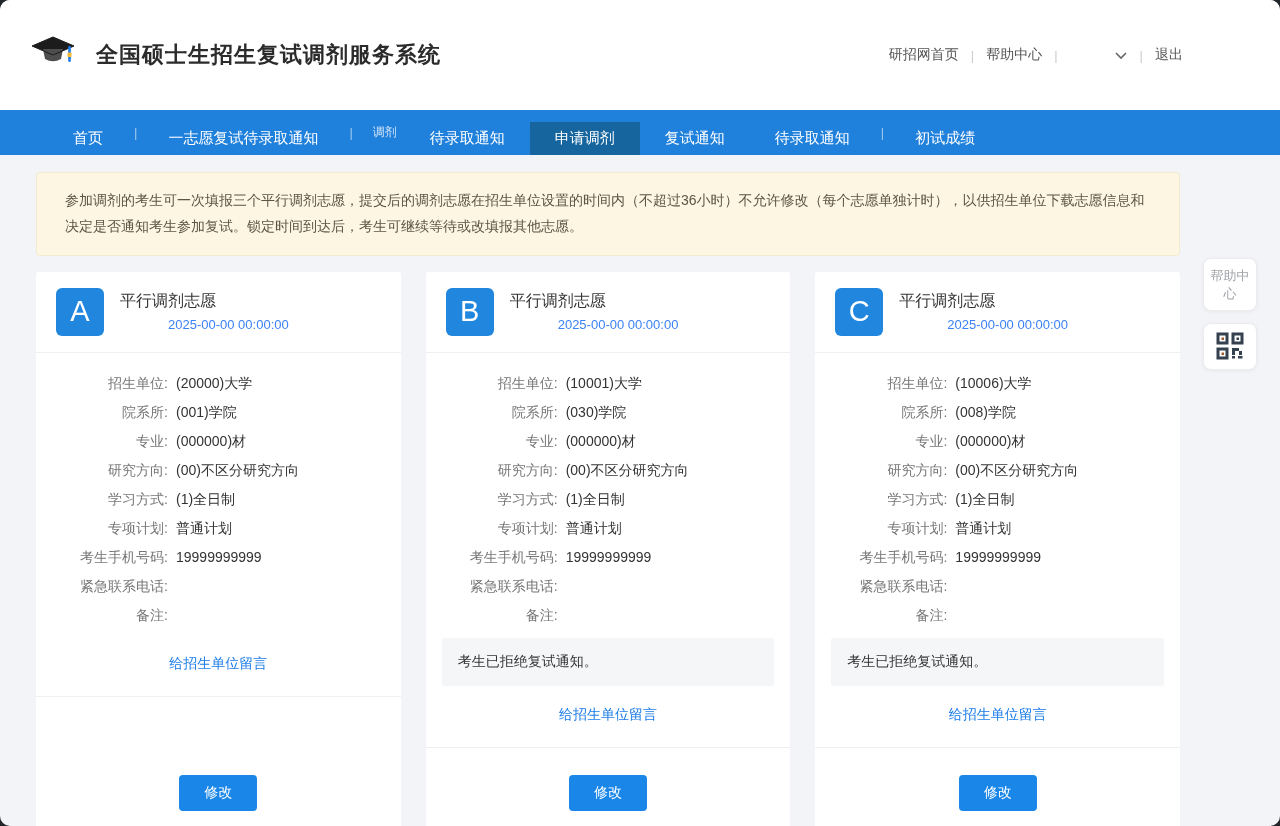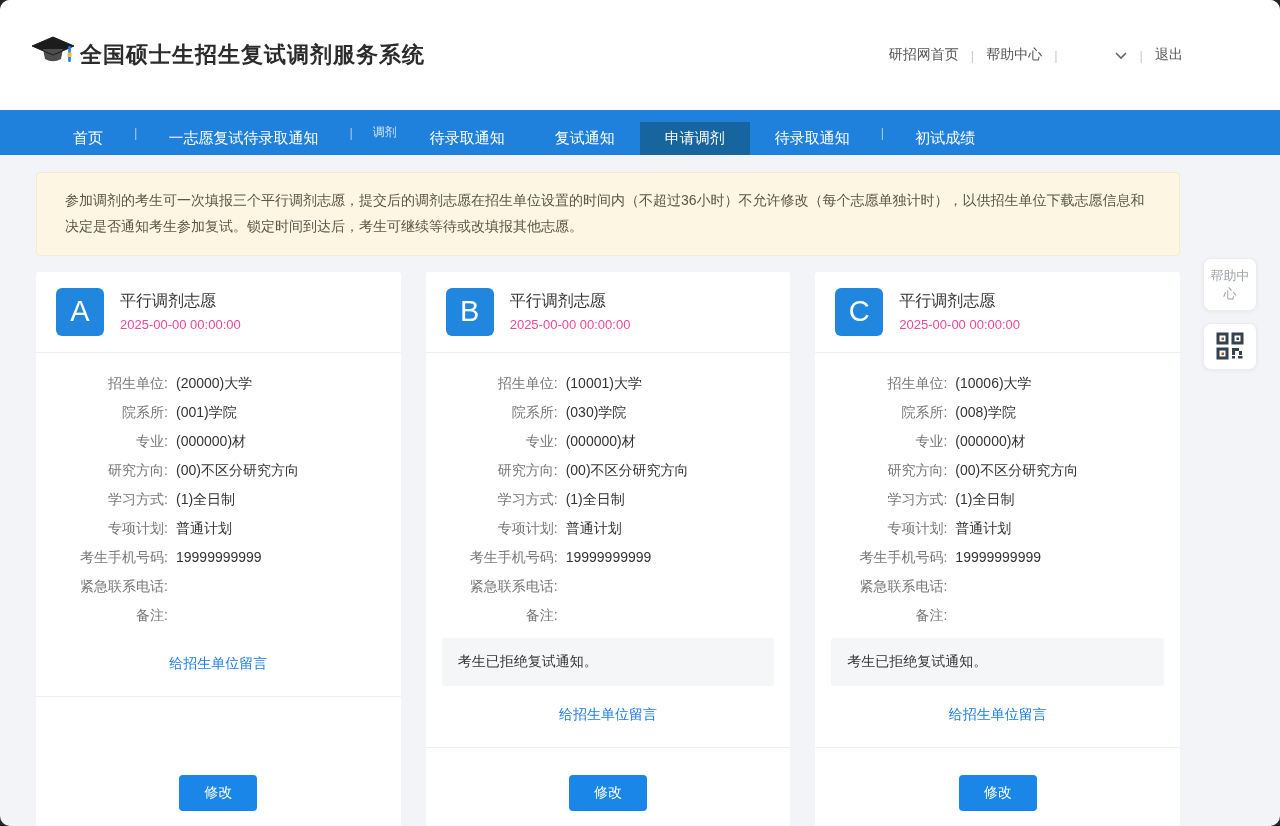--- a/index.html
+++ b/index.html
@@ -8,21 +8,21 @@
   .window {
     width:1280px; height:826px; margin:0 auto; position:relative;
     background:#f2f4f7; border-radius:10px; overflow:hidden;
   }
 
   
   .top-header {
     height:110px; background:#ffffff; display:flex; align-items:center;
     justify-content:space-between; padding:0 97px 0 30px;
   }
-  .brand { display:flex; align-items:center; gap:4px; }
+  .brand { display:flex; align-items:center; gap:20px; }
   .brand-title { font-size:22px; font-weight:bold; color:#2b2b2b; letter-spacing:1px; }
   .header-links { display:flex; align-items:center; font-size:14px; color:#555; }
   .header-links a { color:#555; text-decoration:none; cursor:pointer; }
   .hl-sep { color:#ccc; margin:0 12px; font-size:13px; }
   .user-box { display:flex; align-items:center; gap:6px; min-width:58px; justify-content:flex-end; cursor:pointer; }
 
   
   .main-nav {
     height:45px; background:#2081dc; display:flex; align-items:stretch;
     padding-left:48px; color:#fff; font-size:15px;
@@ -43,21 +43,21 @@
   .cards { display:flex; gap:25px; margin-top:16px; }
   .card { flex:1; background:#fff; border-radius:3px; display:flex; flex-direction:column; }
 
   .card-head { display:flex; align-items:center; gap:16px; padding:16px 20px; height:80px; }
   .letter-tile {
     width:48px; height:48px; border-radius:6px; background:#2186de; color:#fff;
     display:flex; align-items:center; justify-content:center;
     font-size:29px; font-weight:normal; flex-shrink:0;
   }
   .card-title { font-size:16px; color:#333; }
-  .card-date { font-size:13px; color:#ec4899; margin-top:5px; }
+  .card-date { font-size:13px; color:#3b82f6; margin-top:5px;margin-left:48px; }
   .divider { height:1px; background:#efefef; width:100%; }
 
   .card-body { padding:21px 18px 0 14px; }
   .field-row { display:flex; margin-bottom:10px; font-size:14px; line-height:19px; }
   .field-label { width:118px; text-align:right; color:#777; flex-shrink:0; }
   .field-value { color:#333; margin-left:8px; }
 
   .status-box {
     margin:3px 16px 0 16px; background:#f5f6f8; padding:15px 16px;
     font-size:14px; color:#333; border-radius:2px; min-height:48px;
@@ -118,22 +118,22 @@
     </div>
   </header>
 
   <nav class="main-nav">
       <a class="nav-item">首页</a>
       <span class="nav-sep">|</span>
       <a class="nav-item">一志愿复试待录取通知</a>
       <span class="nav-sep">|</span>
       <span class="nav-group">调剂</span>
       <a class="nav-item">待录取通知</a>
+      <a class="nav-item active">申请调剂</a>
       <a class="nav-item">复试通知</a>
-      <a class="nav-item active">申请调剂</a>
       <a class="nav-item">待录取通知</a>
       <span class="nav-sep">|</span>
       <a class="nav-item">初试成绩</a>
     </nav>
 
   <div class="main">
 
     <div class="notice">参加调剂的考生可一次填报三个平行调剂志愿，提交后的调剂志愿在招生单位设置的时间内（不超过36小时）不允许修改（每个志愿单独计时），以供招生单位下载志愿信息和决定是否通知考生参加复试。锁定时间到达后，考生可继续等待或改填报其他志愿。</div>
 
     <div class="cards">

